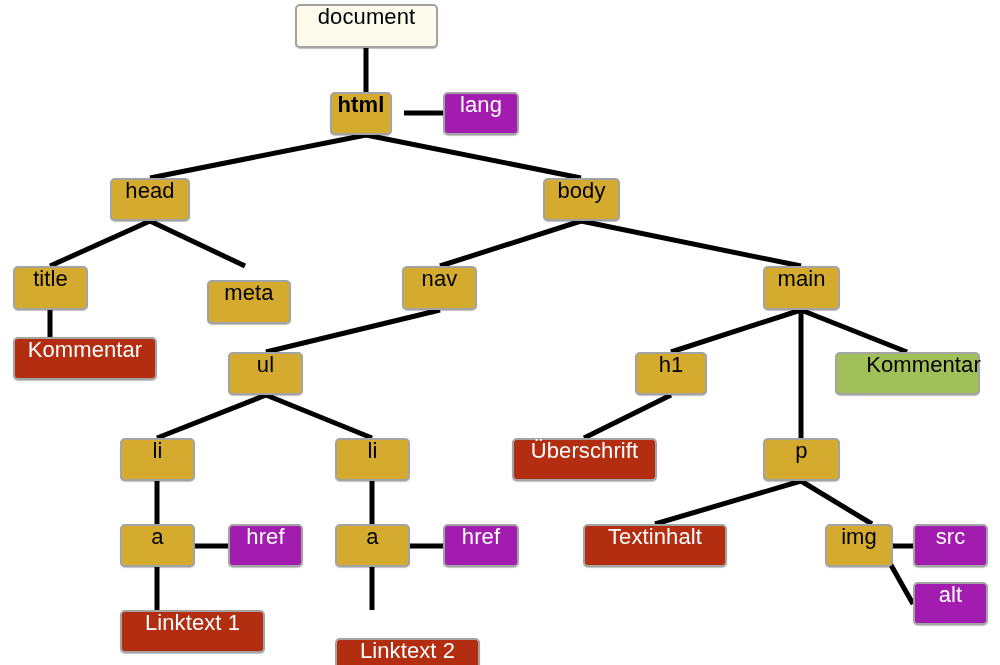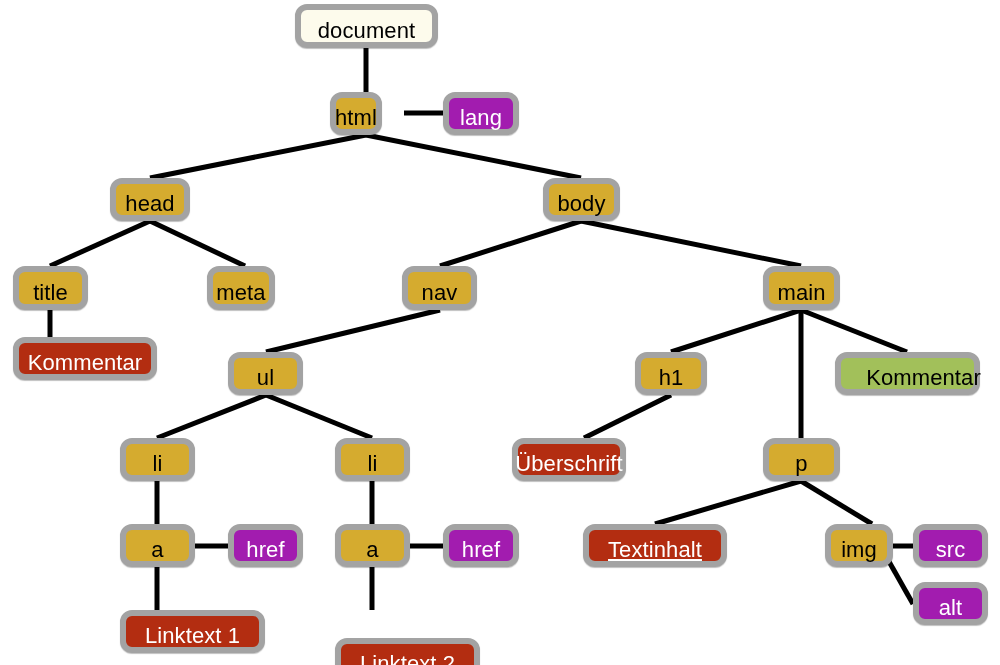--- a/index.html
+++ b/index.html
@@ -21,24 +21,24 @@
     position: absolute;
     left: 0;
     top: 0;
     width: 1000px;
     height: 665px;
     pointer-events: none;
   }
   .node {
     position: absolute;
     box-sizing: border-box;
-    border: 6px solid #a3a3a3;
-    border-radius: 12px;
+    border: 2px solid #a3a3a3;
+    border-radius: 5px;
     display: flex;
-    align-items: flex-end;
+    align-items: flex-start;
     justify-content: center;
     font-size: 22px;
     line-height: 1;
     letter-spacing: 0.1px;
     white-space: nowrap;
     z-index: 5;
     box-shadow: 0 1px 1px rgba(0,0,0,0.25);
   }
   .node.element {
     background: #d5ab2f;
@@ -90,36 +90,36 @@
       <line x1="372" y1="567" x2="372" y2="610" stroke="#000000" stroke-width="5" stroke-linecap="butt"></line>
       <line x1="801" y1="481" x2="655" y2="524" stroke="#000000" stroke-width="5" stroke-linecap="butt"></line>
       <line x1="801" y1="481" x2="872" y2="524" stroke="#000000" stroke-width="5" stroke-linecap="butt"></line>
       <line x1="893" y1="546" x2="913" y2="546" stroke="#000000" stroke-width="5" stroke-linecap="butt"></line>
       <line x1="887" y1="558" x2="913" y2="604" stroke="#000000" stroke-width="5" stroke-linecap="butt"></line>
     </svg>
   <div id="node-layer">
       <div class="node root" style="left: 295px; top: 4px; width: 143px; height: 44px;">
         <span>document</span>
       </div>
-      <div class="node element" style="left: 330px; top: 92px; width: 52px; height: 43px;">
+      <div class="node element" style="left: 330px; top: 92px; width: 62px; height: 43px; font-weight: bold;">
         <span>html</span>
       </div>
       <div class="node attribute" style="left: 443px; top: 92px; width: 76px; height: 43px;">
         <span>lang</span>
       </div>
       <div class="node element" style="left: 110px; top: 178px; width: 80px; height: 43px;">
         <span>head</span>
       </div>
       <div class="node element" style="left: 543px; top: 178px; width: 77px; height: 43px;">
         <span>body</span>
       </div>
       <div class="node element" style="left: 13px; top: 266px; width: 75px; height: 44px;">
         <span>title</span>
       </div>
-      <div class="node element" style="left: 207px; top: 266px; width: 68px; height: 44px;">
+      <div class="node element" style="left: 207px; top: 280px; width: 84px; height: 44px;">
         <span>meta</span>
       </div>
       <div class="node element" style="left: 402px; top: 266px; width: 75px; height: 44px;">
         <span>nav</span>
       </div>
       <div class="node element" style="left: 763px; top: 266px; width: 77px; height: 44px;">
         <span>main</span>
       </div>
       <div class="node text" style="left: 13px; top: 337px; width: 144px; height: 43px;">
         <span>Kommentar</span>
@@ -132,39 +132,39 @@
       </div>
       <div class="node comment" style="left: 835px; top: 352px; width: 145px; height: 43px; padding-left: 32px;">
         <span>Kommentar</span>
       </div>
       <div class="node element" style="left: 120px; top: 438px; width: 75px; height: 43px;">
         <span>li</span>
       </div>
       <div class="node element" style="left: 335px; top: 438px; width: 75px; height: 43px;">
         <span>li</span>
       </div>
-      <div class="node text" style="left: 512px; top: 438px; width: 114px; height: 43px;">
+      <div class="node text" style="left: 512px; top: 438px; width: 145px; height: 43px;">
         <span>Überschrift</span>
       </div>
       <div class="node element" style="left: 763px; top: 438px; width: 77px; height: 43px;">
         <span>p</span>
       </div>
       <div class="node element" style="left: 120px; top: 524px; width: 75px; height: 43px;">
         <span>a</span>
       </div>
       <div class="node attribute" style="left: 228px; top: 524px; width: 75px; height: 43px;">
         <span>href</span>
       </div>
       <div class="node element" style="left: 335px; top: 524px; width: 75px; height: 43px;">
         <span>a</span>
       </div>
       <div class="node attribute" style="left: 443px; top: 524px; width: 76px; height: 43px;">
         <span>href</span>
       </div>
-      <div class="node text" style="left: 583px; top: 524px; width: 144px; height: 43px; text-decoration: underline;">
+      <div class="node text" style="left: 583px; top: 524px; width: 144px; height: 43px;">
         <span>Textinhalt</span>
       </div>
       <div class="node element" style="left: 825px; top: 524px; width: 68px; height: 43px;">
         <span>img</span>
       </div>
       <div class="node attribute" style="left: 913px; top: 524px; width: 75px; height: 43px;">
         <span>src</span>
       </div>
       <div class="node attribute" style="left: 913px; top: 582px; width: 75px; height: 43px;">
         <span>alt</span>

